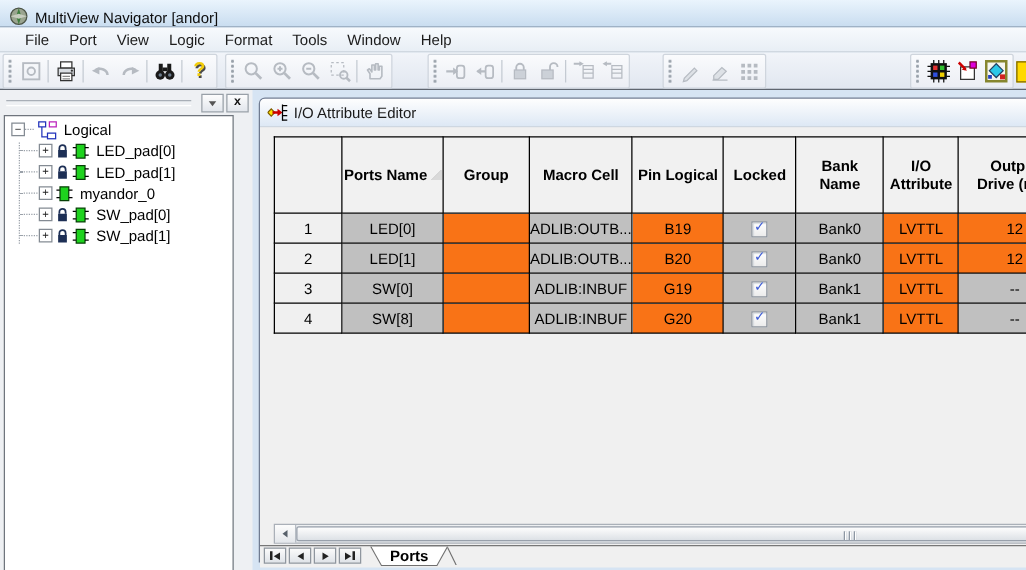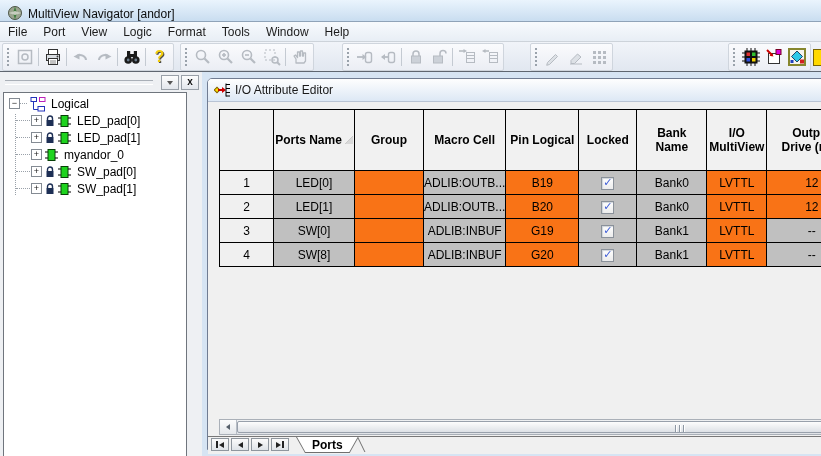--- a/index.html
+++ b/index.html
@@ -7,21 +7,21 @@
           font-family:"Liberation Sans","DejaVu Sans",sans-serif;font-size:12px;color:#000;}
 
   
   .titlebar{position:absolute;left:0;top:0;right:0;height:22px;
             background:linear-gradient(#eaf4fd,#c9ddf0);display:flex;align-items:flex-end;
             gap:5px;padding-left:4px;border-bottom:1px solid #8fa3b8;box-sizing:border-box;}
   .titlebar .t{color:#0d0d0d;}
 
   .menubar{position:absolute;left:0;top:22px;right:0;height:20px;
            background:linear-gradient(#f7fafd,#e8eef5);display:flex;align-items:center;
-           padding-left:0;border-bottom:1px solid #cdd3da;box-sizing:border-box;}
+           padding-left:12px;border-bottom:1px solid #cdd3da;box-sizing:border-box;}
   .menu-item{padding:3px 8px;color:#1c1c1c;cursor:default;}
 
   .toolbar{position:absolute;left:0;top:42px;right:0;height:30px;
            background:linear-gradient(#f1f4f9,#e1e7f0);border-bottom:1px solid #5f6670;
            display:flex;align-items:center;padding:0 2px;box-sizing:border-box;}
   .tgroup{display:flex;align-items:center;height:26px;border:1px solid #cfd5dd;border-radius:2px;
           background:linear-gradient(#fafbfd,#ebeef4);padding:0 2px;flex:none;}
   .grip{width:4px;height:20px;margin:0 3px 0 1px;flex:none;
         background-image:radial-gradient(circle,#9aa2ab 1px,transparent 1.4px);background-size:4px 4px;}
   .tbtn{width:23px;height:22px;display:flex;align-items:center;justify-content:center;flex:none;}
@@ -515,21 +515,21 @@
             <tr>
               <th><span class="hwrap"></span></th>
               <th><span class="hwrap">Ports Name</span><span class="sort-ind"></span></th>
               <th><span class="hwrap">Group</span></th>
               <th><span class="hwrap">Macro Cell</span></th>
               <th><span class="hwrap">Pin Logical</span></th>
               <th><span class="hwrap">Locked</span></th>
               <th><span class="hwrap">Bank
 Name</span></th>
               <th><span class="hwrap">I/O
-MultiView</span></th>
+Attribute</span></th>
               <th><span class="hwrap">Output
 Drive (mA)</span></th>
             </tr>
           </thead>
           <tbody>
             <tr>
               <td class="numc">1</td>
               <td class="ro al">LED[0]</td>
               <td class="rw"></td>
               <td class="ro al">ADLIB:OUTB...</td>

